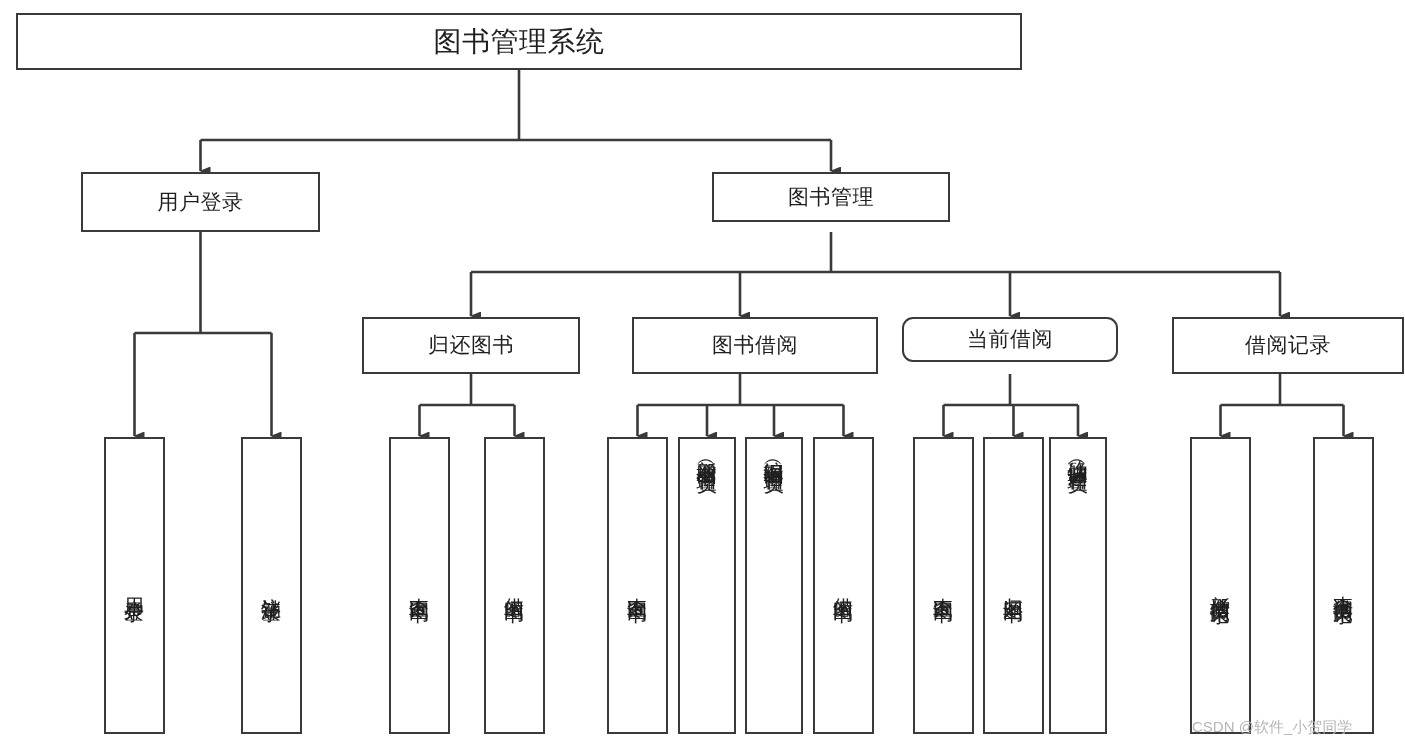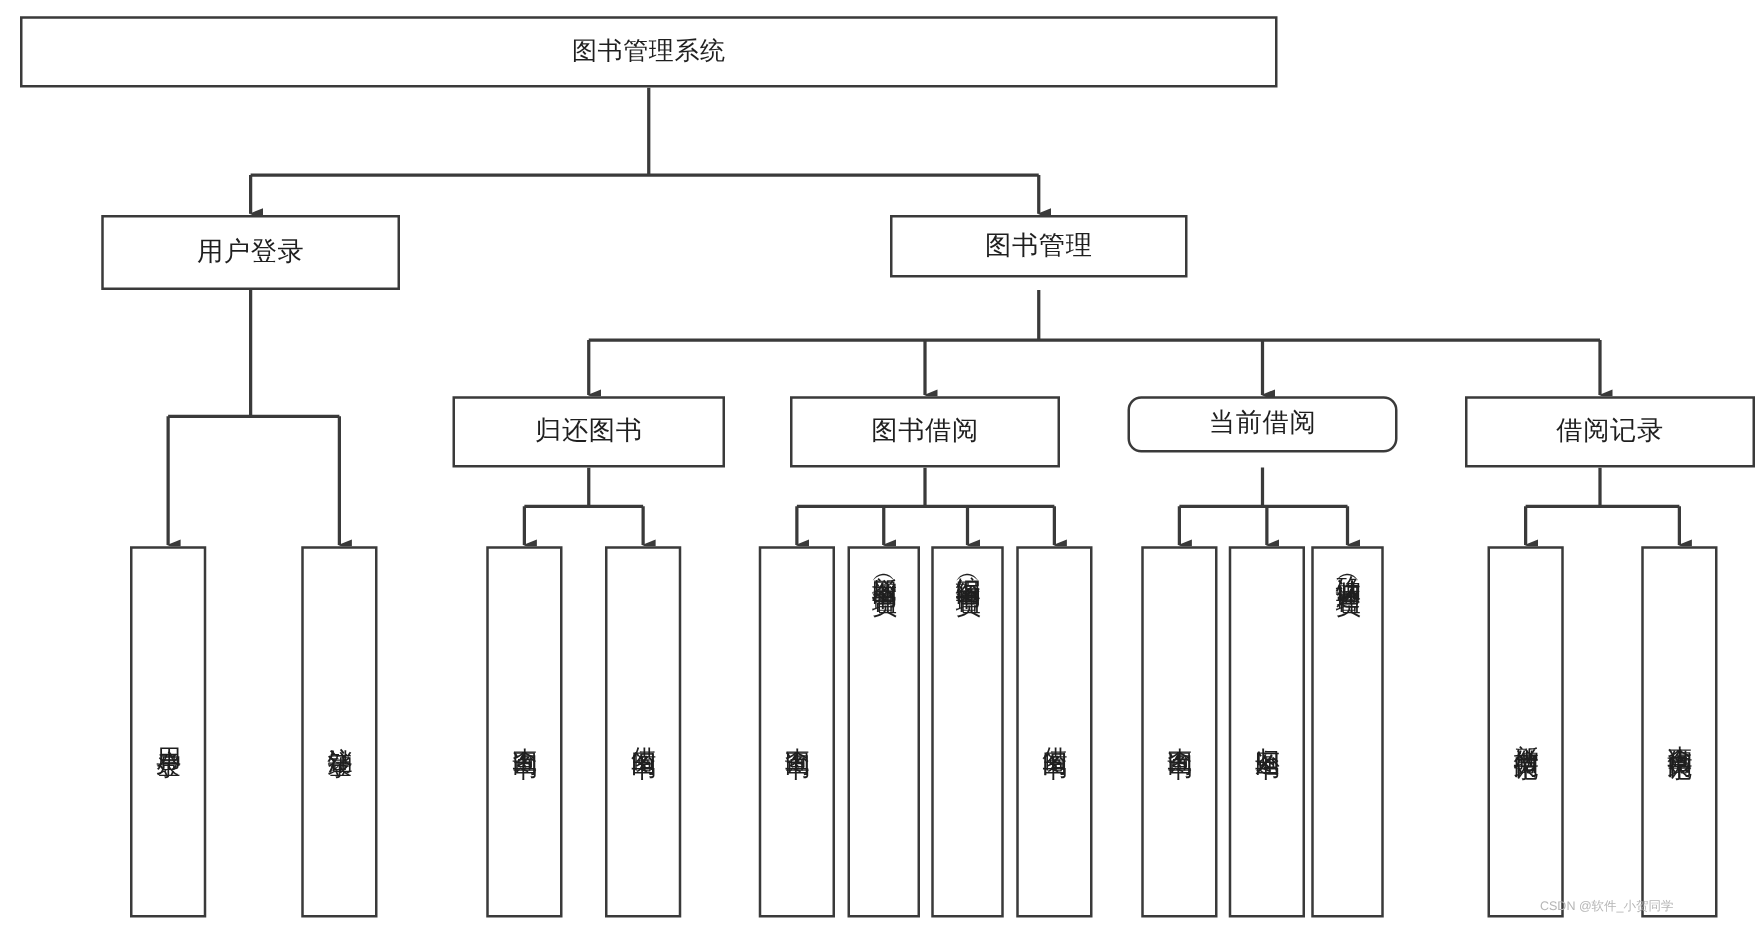--- a/index.html
+++ b/index.html
@@ -40,21 +40,21 @@
     line-height: 1.18;
     text-align: center;
     white-space: nowrap;
   }
   
   .node.horizontal .node-label {
     font-size: 21px;
     letter-spacing: 0.5px;
   }
   .node.root .node-label {
-    font-size: 20px;
+    font-size: 28px;
   }
   
   .node.vertical {
     align-items: flex-start;
     justify-content: center;
     padding-top: 6px;
   }
   .node.vertical .node-label {
     writing-mode: vertical-rl;
     text-orientation: upright;
@@ -63,24 +63,23 @@
     line-height: 1;
     white-space: nowrap;
   }
   .node.vertical.centered {
     align-items: center;
     padding-top: 0;
   }
   .watermark {
     position: absolute;
     color: #b6b6b6;
-    font-size: 10px;
+    font-size: 15px;
     white-space: nowrap;
     pointer-events: none;
-    margin-left: 40px;
   }
 </style>
 </head>
 <body>
 
 <div id="diagram-root">
   <svg class="connectors" viewBox="0 0 1405 747" xmlns="http://www.w3.org/2000/svg">
     <defs>
       <marker id="arrowhead" markerWidth="9" markerHeight="11" refX="4.5" refY="10" orient="auto" markerUnits="userSpaceOnUse">
         <polygon points="0,0 9,0 4.5,11" fill="#3a3a3a"></polygon>
@@ -132,21 +131,21 @@
   </div>
 
   <div class="node horizontal" style="left: 712px; top: 172px; width: 238px; height: 50px; border-color: rgb(58, 58, 58); background: rgb(255, 255, 255);">
     <span class="node-label">图书管理</span>
   </div>
 
   <div class="node horizontal" style="left: 362px; top: 317px; width: 218px; height: 57px; border-color: rgb(58, 58, 58); background: rgb(255, 255, 255);">
     <span class="node-label">归还图书</span>
   </div>
 
-  <div class="node horizontal" style="left: 632px; top: 317px; width: 216px; height: 57px; border-color: rgb(58, 58, 58); background: rgb(255, 255, 255);">
+  <div class="node horizontal" style="left: 632px; top: 317px; width: 246px; height: 57px; border-color: rgb(58, 58, 58); background: rgb(255, 255, 255);">
     <span class="node-label">图书借阅</span>
   </div>
 
   <div class="node horizontal" style="left: 902px; top: 317px; width: 216px; height: 45px; border-color: rgb(58, 58, 58); background: rgb(255, 255, 255); border-radius: 11px;">
     <span class="node-label">当前借阅</span>
   </div>
 
   <div class="node horizontal" style="left: 1172px; top: 317px; width: 232px; height: 57px; border-color: rgb(58, 58, 58); background: rgb(255, 255, 255);">
     <span class="node-label">借阅记录</span>
   </div>

